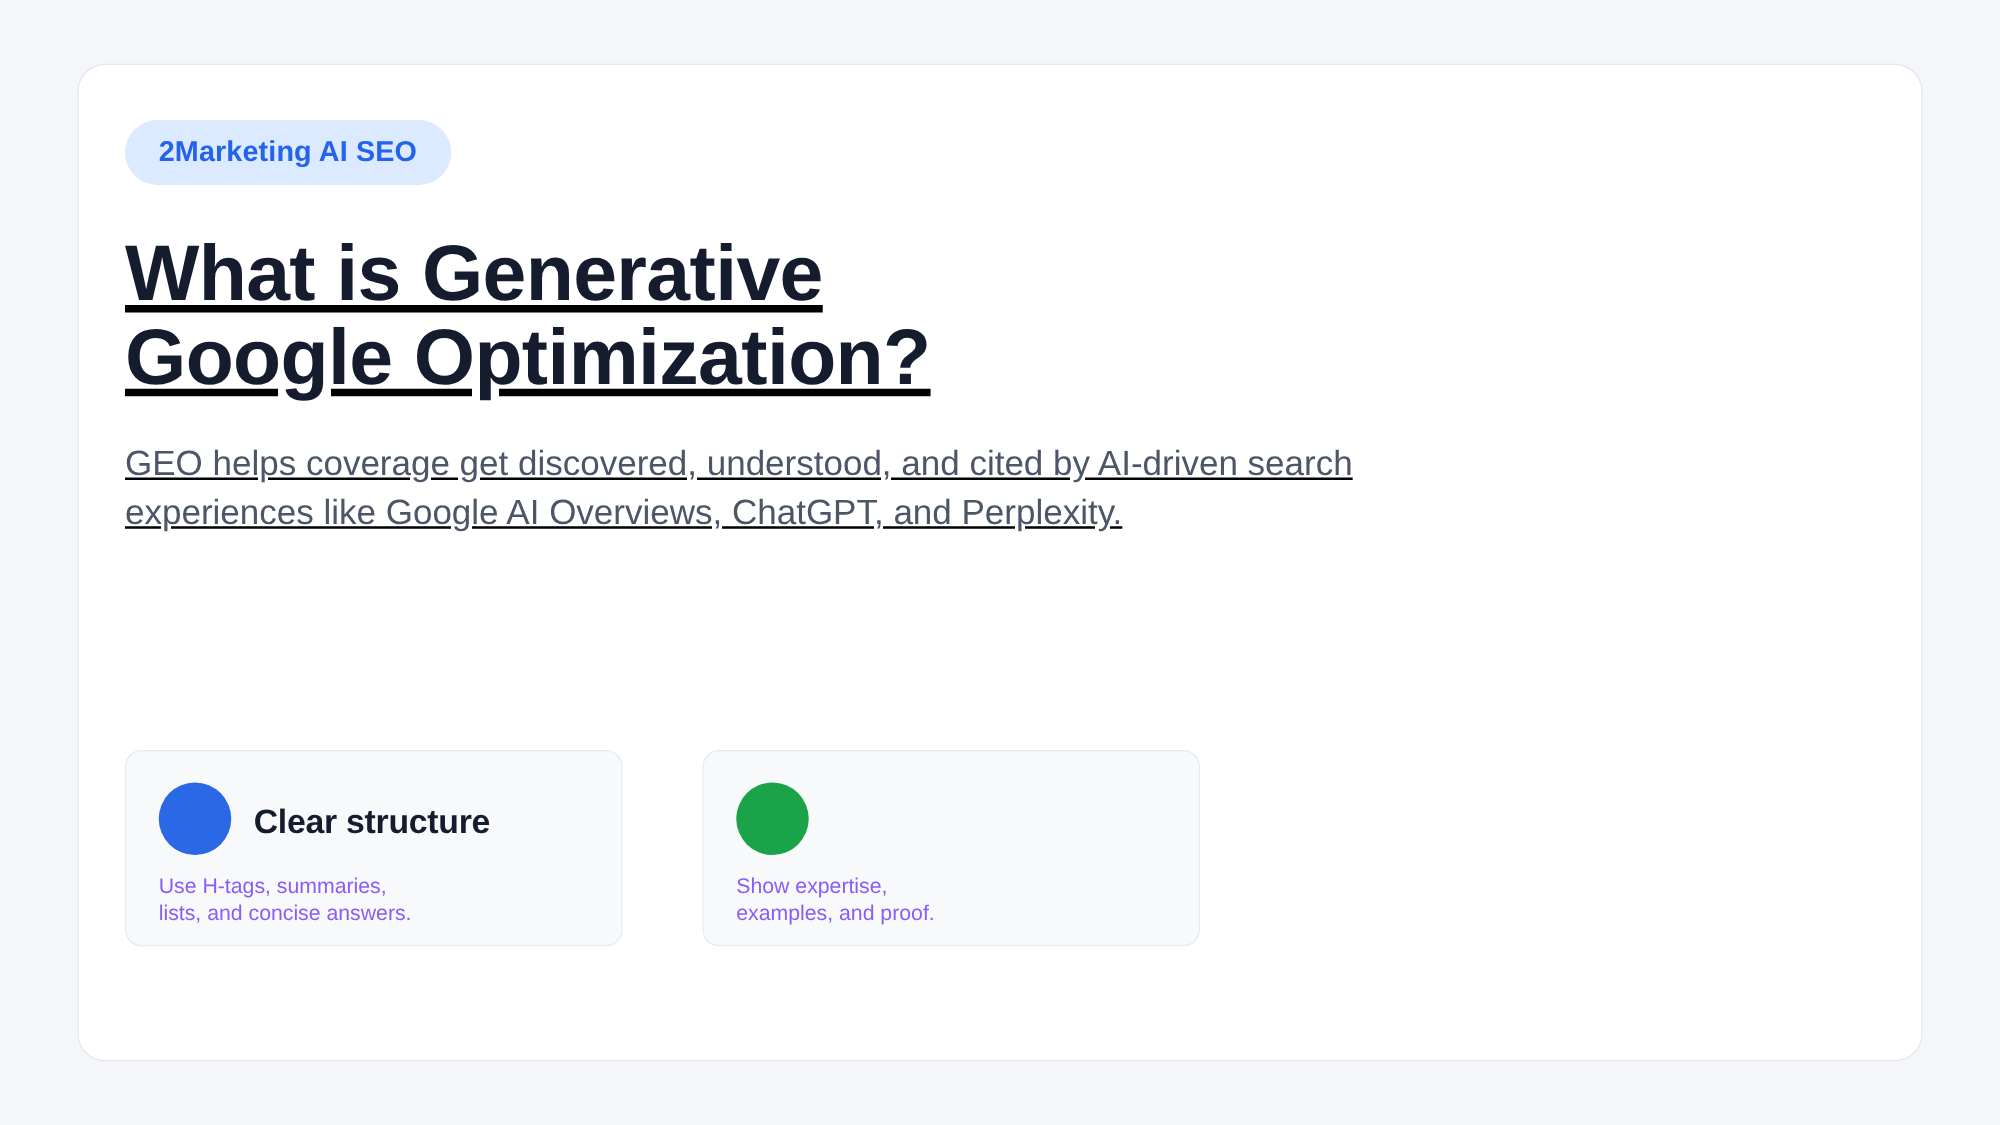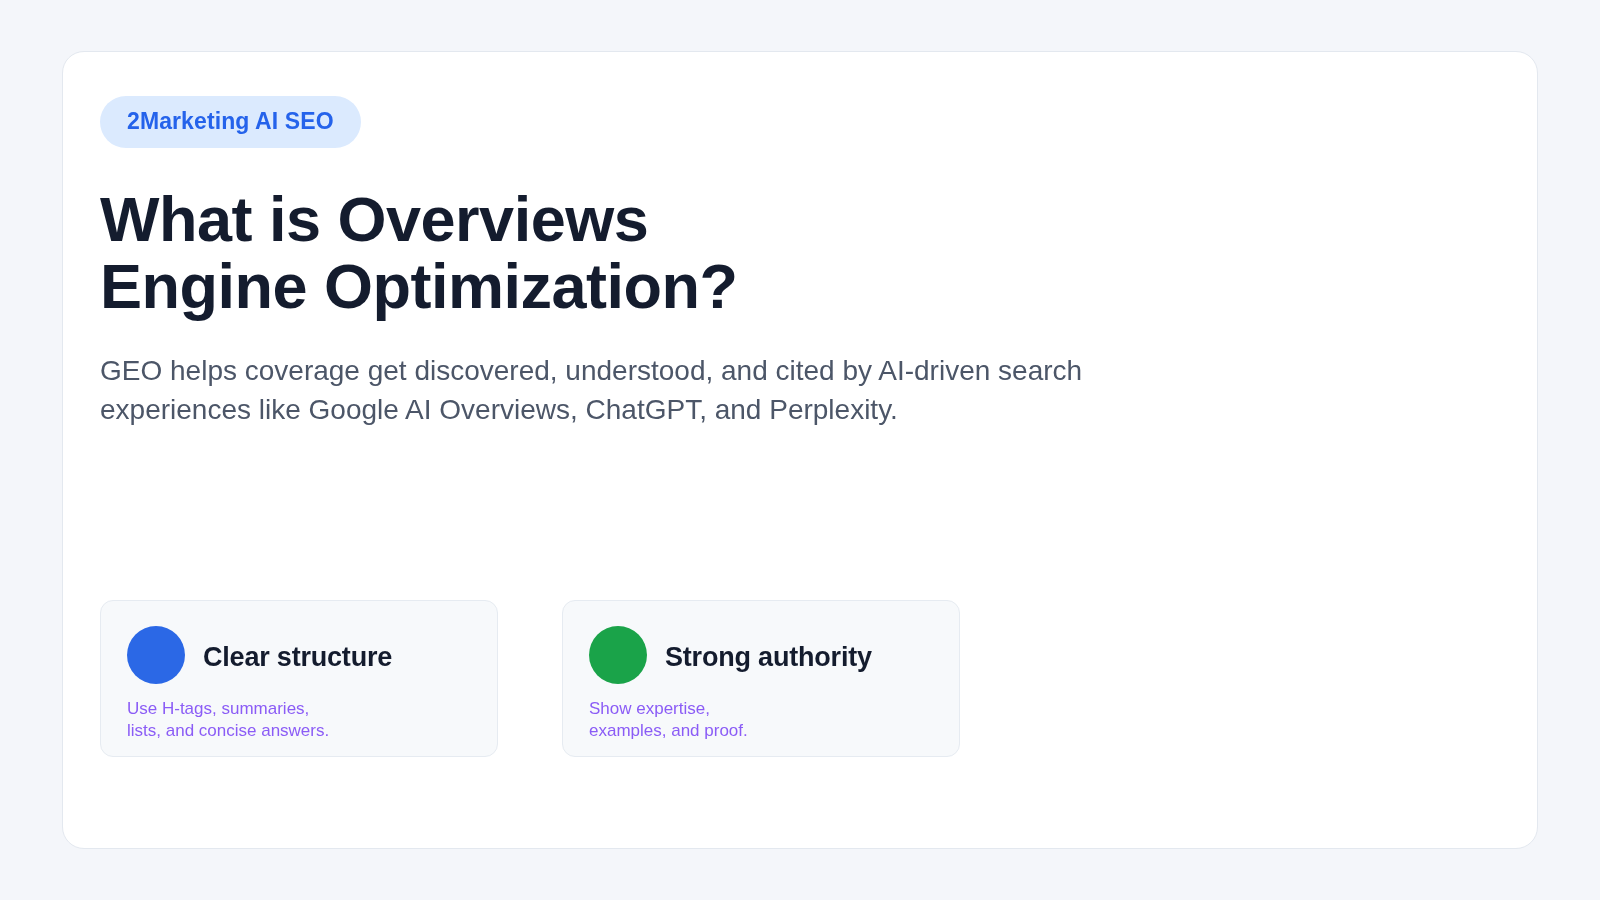--- a/index.html
+++ b/index.html
@@ -33,20 +33,21 @@
     border: 1px solid #e3e8ef;
     border-radius: 22px;
   }
 
   .panel-inner {
     position: absolute;
     left: 37px;
     top: 44px;
     right: 37px;
     bottom: 0;
+    text-decoration: underline;
   }
 
   .badge {
     display: inline-block;
     background: #dbeafe;
     color: #2563eb;
     font-size: 23px;
     font-weight: bold;
     letter-spacing: 0.1px;
     padding: 14px 27px 15px 27px;
@@ -133,37 +134,37 @@
 </head>
 <body style="background: rgb(244, 246, 250);">
 
 <div class="page">
 
   <div class="panel">
     <div class="panel-inner">
 
       <div class="badge" style="color: rgb(37, 99, 235); background: rgb(219, 234, 254);">2Marketing AI SEO</div>
 
-      <h1 class="headline">What is Overviews Engine Optimization?</h1>
+      <h1 class="headline">What is Generative Google Optimization?</h1>
 
       <p class="subhead">GEO helps coverage get discovered, understood, and cited by AI-driven search experiences like Google AI Overviews, ChatGPT, and Perplexity.</p>
 
       <div class="cards">
 
         <div class="card">
           <h2 class="card-title">
             <span class="dot" style="background: rgb(43, 104, 230);"></span><span>Clear structure</span>
           </h2>
           <p class="card-body">Use H-tags, summaries,
 lists, and concise answers.</p>
         </div>
 
         <div class="card">
           <h2 class="card-title">
-            <span class="dot" style="background: rgb(26, 163, 73);"></span><span>Strong authority</span>
+            <span class="dot" style="background: rgb(26, 163, 73);"></span>
           </h2>
           <p class="card-body">Show expertise,
 examples, and proof.</p>
         </div>
 
 
       </div>
 
     </div>
   </div>

